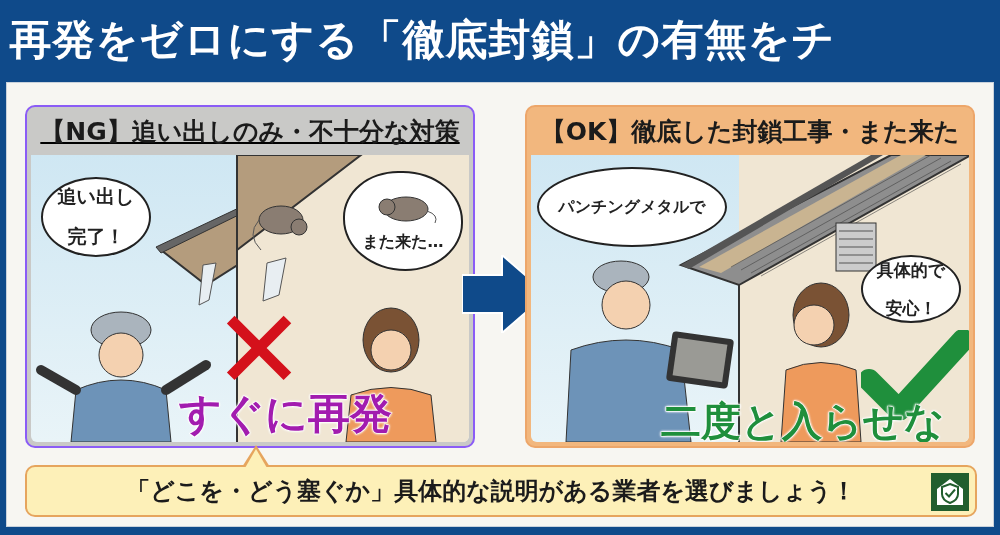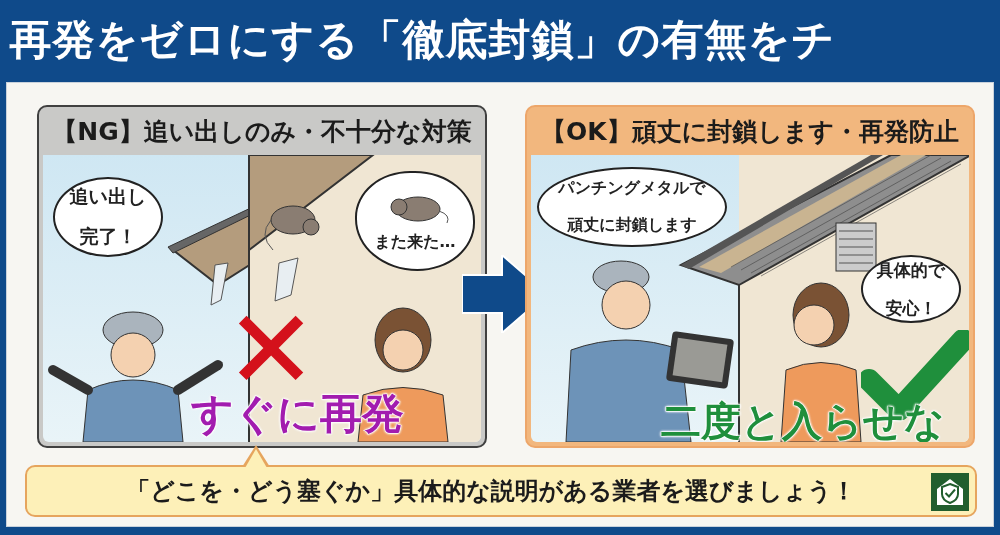--- a/index.html
+++ b/index.html
@@ -2,21 +2,21 @@
 <html><head>
 <meta charset="utf-8">
 <style>
   * { box-sizing: border-box; margin: 0; padding: 0; }
   html, body { width: 1000px; height: 535px; overflow: hidden; background: #0f4a8a; font-family: "DejaVu Sans", sans-serif; }
   .frame { position: absolute; left: 0; top: 0; width: 1000px; height: 535px; background: #0f4a8a; }
   .title { position: absolute; left: 0; top: 0; width: 845px; height: 80px; color: #fff; font-weight: bold; font-size: 42px; line-height: 80px; text-align: center; letter-spacing: 1px; }
   .content { position: absolute; left: 6px; top: 82px; width: 988px; height: 445px; background: #f7f6f2; border: 1px solid #c9d2dc; }
 
   .panel { position: absolute; top: 22px; width: 450px; height: 343px; border-radius: 10px; overflow: hidden; }
-  .panel.ng { left: 30px; background: #c9c9c7; border: 2px solid #404040; }
+  .panel.ng { left: 18px; background: #c9c9c7; border: 2px solid #8b5cf6; text-decoration: underline; }
   .panel.ok { left: 518px; background: #f2b77e; border: 2px solid #eda66a; }
   .panel-head { height: 48px; line-height: 50px; text-align: center; font-size: 25px; font-weight: bold; color: #1b1b1b; }
   .scene { position: absolute; left: 4px; top: 48px; width: 438px; height: 287px; overflow: hidden; border-radius: 0 0 6px 6px; }
   .sky { position: absolute; left: 0; top: 0; width: 100%; height: 100%; background: linear-gradient(#cfe7f3, #e9f4f8); }
 
   .bubble { position: absolute; background: #fff; border: 2px solid #222; border-radius: 50%; text-align: center; font-weight: bold; color: #222; display: flex; align-items: center; justify-content: center; gap: 16px; }
   .stamp-x { position: absolute; font-size: 110px; font-weight: bold; color: #d4111b; line-height: 1; }
   .slogan { position: absolute; font-weight: bold; line-height: 1; -webkit-text-stroke: 1px #fff; paint-order: stroke fill; text-shadow: 0 0 3px #fff, 0 0 3px #fff, 0 0 3px #fff; }
   .slogan.red { color: #a21caf; font-size: 42px; }
   .slogan.green { color: #1f8f3c; font-size: 40px; }
@@ -84,21 +84,21 @@
         <div class="stamp-x" style="left:182px;top:140px">✕</div>
         <div class="slogan red" style="left:148px;top:238px">すぐに再発</div>
       </div>
     </div>
 
     <svg class="arrow" viewBox="0 0 85 78">
       <polygon points="0,20 40,20 40,0 85,39 40,78 40,58 0,58" fill="#0f4a8a" stroke="#fff" stroke-width="2"></polygon>
     </svg>
 
     <div class="panel ok">
-      <div class="panel-head">【OK】頑丈に封鎖します・再発防止</div>
+      <div class="panel-head">【OK】徹底した封鎖工事・また来た</div>
       <div class="scene">
         <div class="sky"></div>
         <svg style="position:absolute;left:0;top:0" width="438" height="287">
           <rect x="208" y="0" width="230" height="287" fill="#f0e6d3"></rect>
           <line x1="208" y1="100" x2="208" y2="287" stroke="#333" stroke-width="2"></line>
           <polygon points="150,110 360,0 440,0 208,130" fill="#8e8e8e" stroke="#333" stroke-width="2"></polygon>
           <polygon points="150,110 340,0 352,0 158,114" fill="#555"></polygon>
           <polygon points="168,112 370,0 395,0 190,118" fill="#c9b491"></polygon>
           <g stroke="#444" stroke-width="1" opacity="0.6">
             <line x1="200" y1="112" x2="400" y2="0"></line>
@@ -123,21 +123,20 @@
           <rect x="138" y="180" width="62" height="50" rx="4" fill="#333" transform="rotate(8 169 205)"></rect>
           <rect x="144" y="186" width="50" height="38" fill="#9a9a95" transform="rotate(8 169 205)"></rect>
 
           <ellipse cx="290" cy="160" rx="28" ry="32" fill="#7a5234" stroke="#333"></ellipse>
           <circle cx="283" cy="170" r="20" fill="#f4d1b0" stroke="#333"></circle>
           <path d="M255,215 Q290,200 325,215 L330,287 L250,287 Z" fill="#ee9a5c" stroke="#333"></path>
         </svg>
 
         <div class="bubble" style="left:6px;top:12px;width:190px;height:80px;font-size:16px;flex-direction:column;line-height:1.3">
           <span>パンチングメタルで</span>
-          <span>頑丈に封鎖します</span>
         </div>
 
         <div class="bubble" style="left:330px;top:100px;width:100px;height:68px;font-size:17px;flex-direction:column;line-height:1.3">
           <span>具体的で</span>
           <span>安心！</span>
         </div>
 
         <svg style="position:absolute;left:330px;top:175px" width="110" height="90">
           <path d="M8,50 L38,80 L102,10" fill="none" stroke="#1f8f3c" stroke-width="22" stroke-linecap="round" stroke-linejoin="round"></path>
         </svg>

